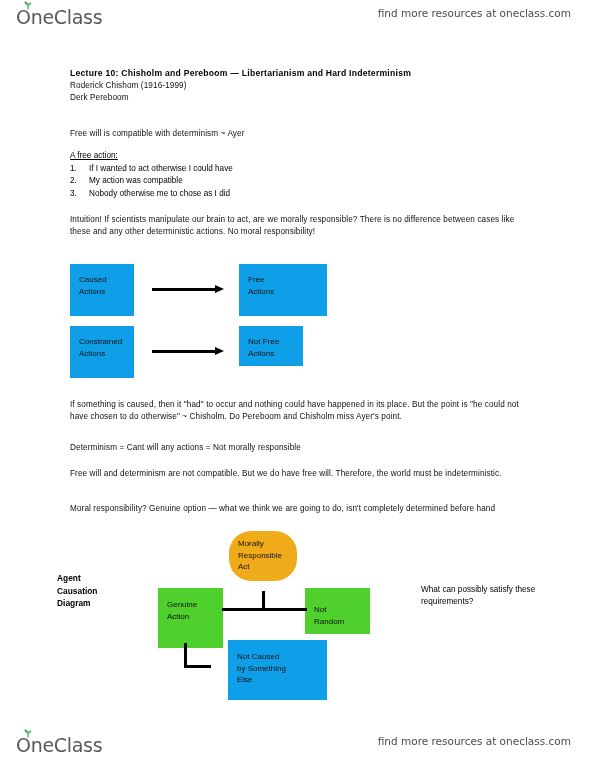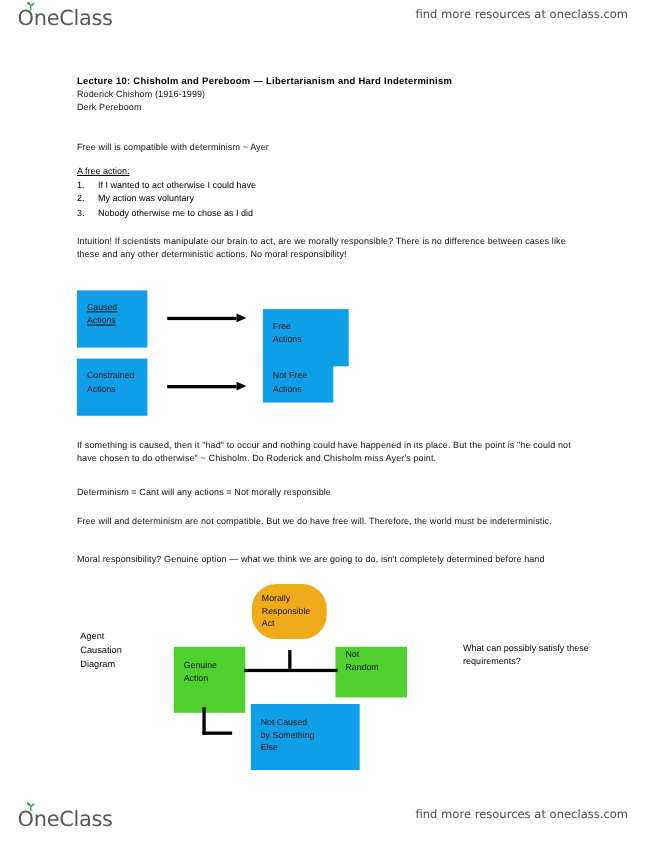--- a/index.html
+++ b/index.html
@@ -120,22 +120,22 @@
     font-size: 8px;
     line-height: 11.5px;
     color: #111111;
     padding: 10px 0 0 9px;
     white-space: pre-line;
   }
   .dbox.cyan  { background: #0f9fe8; }
   .dbox.green { background: #4fd02c; }
   .dbox.amber { background: #f0ab1b; }
 
-  .box-caused      { left: 70px;  top: 264px; width: 64px; height: 52px; text-decoration: underline; }
-  .box-free        { left: 239px; top: 264px; width: 78px; height: 52px; margin-top: 17px; }
+  .box-caused      { left: 70px;  top: 264px; width: 64px; height: 52px; }
+  .box-free        { left: 239px; top: 264px; width: 88px; height: 52px; }
   .box-constrained { left: 70px;  top: 326px; width: 64px; height: 52px; }
   .box-notfree     { left: 239px; top: 326px; width: 64px; height: 40px; }
 
   .arrow {
     position: absolute;
     height: 9px;
   }
   .arrow .shaft {
     position: absolute;
     left: 0;
@@ -157,31 +157,31 @@
   .arrow-1 .head  { left: 63px; }
   .arrow-2 { left: 152px; top: 347px; width: 72px; }
   .arrow-2 .shaft { width: 63px; }
   .arrow-2 .head  { left: 63px; }
 
   
   .diagram-two { position: absolute; left: 0; top: 0; }
 
   .agent-label {
     position: absolute;
-    left: 73px;
+    left: 57px;
     top: 572px;
     font-size: 8.4px;
-    font-weight: normal;
+    font-weight: bold;
     line-height: 12.6px;
     white-space: pre-line;
   }
 
   .box-morally  { left: 229px; top: 531px; width: 68px; height: 50px; padding-top: 7px; border-radius: 22px; }
   .box-genuine  { left: 158px; top: 588px; width: 65px; height: 60px; padding-top: 11px; }
-  .box-notrandom{ left: 305px; top: 588px; width: 65px; height: 46px; padding-top: 1px; }
+  .box-notrandom{ left: 305px; top: 588px; width: 65px; height: 46px; padding-top: 16px; }
   .box-notcaused{ left: 228px; top: 640px; width: 99px; height: 60px; padding-top: 11px; }
 
   .connector { position: absolute; background: #000; }
   .conn-h-main  { left: 222px; top: 608px; width: 85px; height: 3px; }
   .conn-v-stub  { left: 262px; top: 591px; width: 3px; height: 17px; }
   .conn-l-vert  { left: 184px; top: 643px; width: 3px; height: 25px; }
   .conn-l-horz  { left: 184px; top: 665px; width: 27px; height: 3px; }
 
   .side-question {
     position: absolute;
@@ -216,21 +216,21 @@
 
 <div class="freeaction-head">A free action:</div>
 
 <ul class="freeaction-list">
   <li>
     <span class="num">1.</span>
     <span>If I wanted to act otherwise I could have</span>
   </li>
   <li>
     <span class="num">2.</span>
-    <span>My action was voluntary</span>
+    <span>My action was compatible</span>
   </li>
   <li>
     <span class="num">3.</span>
     <span>Nobody otherwise me to chose as I did</span>
   </li>
 </ul>
 
 <div class="para para-intuition">Intuition! If scientists manipulate our brain to act, are we morally responsible? There is no difference between cases like these and any other deterministic actions. No moral responsibility!</div>
 
 <div class="diagram-one">
@@ -246,21 +246,21 @@
   <div class="arrow arrow-1">
     <div class="shaft"></div>
       <div class="head"></div>
   </div>
   <div class="arrow arrow-2">
     <div class="shaft"></div>
       <div class="head"></div>
   </div>
 </div>
 
-<div class="para para-ifsomething">If something is caused, then it "had" to occur and nothing could have happened in its place. But the point is "he could not have chosen to do otherwise" ~ Chisholm. Do Roderick and Chisholm miss Ayer's point.</div>
+<div class="para para-ifsomething">If something is caused, then it "had" to occur and nothing could have happened in its place. But the point is "he could not have chosen to do otherwise" ~ Chisholm. Do Pereboom and Chisholm miss Ayer's point.</div>
 <div class="para para-determinism">Determinism = Cant will any actions = Not morally responsible</div>
 <div class="para para-freewill">Free will and determinism are not compatible. But we do have free will. Therefore, the world must be indeterministic.</div>
 <div class="para para-moral">Moral responsibility? Genuine option — what we think we are going to do, isn't completely determined before hand</div>
 
 <div class="diagram-two">
   <div class="agent-label">Agent
 Causation
 Diagram</div>
 
   <div class="dbox amber box-morally">Morally

